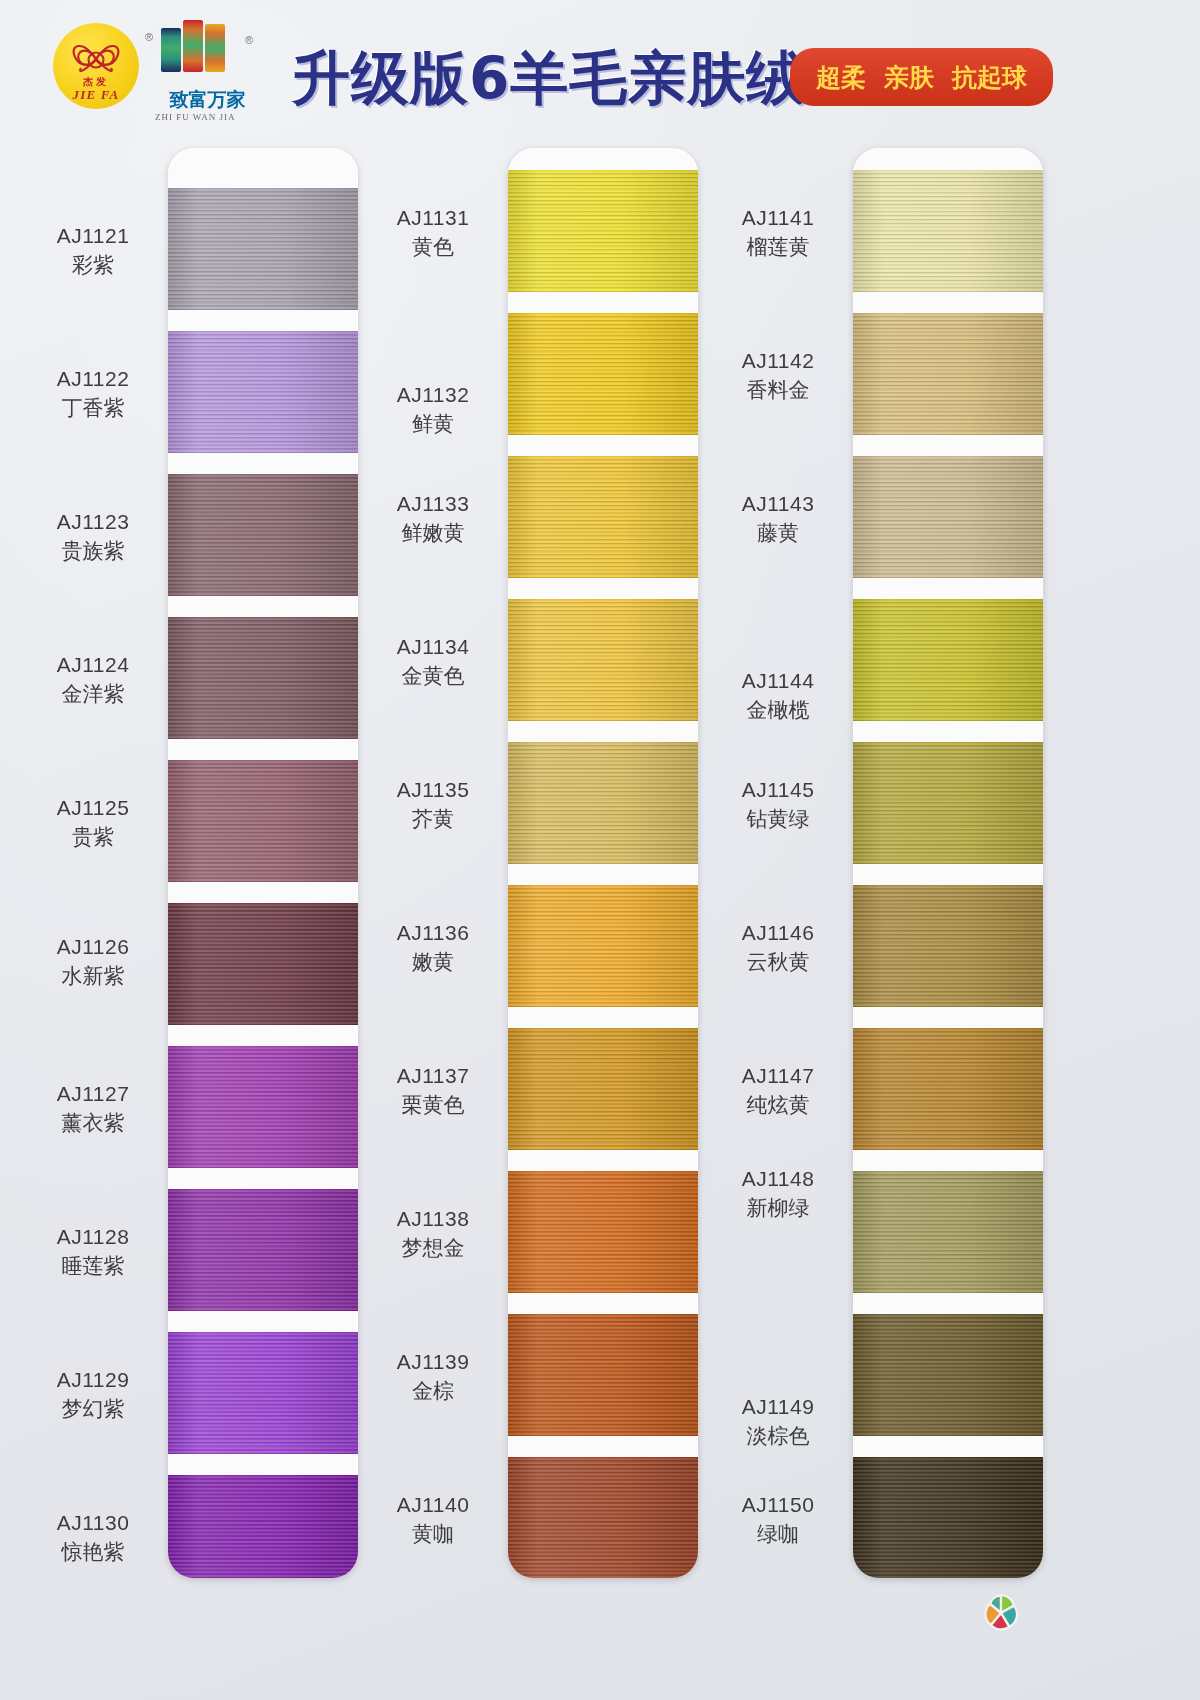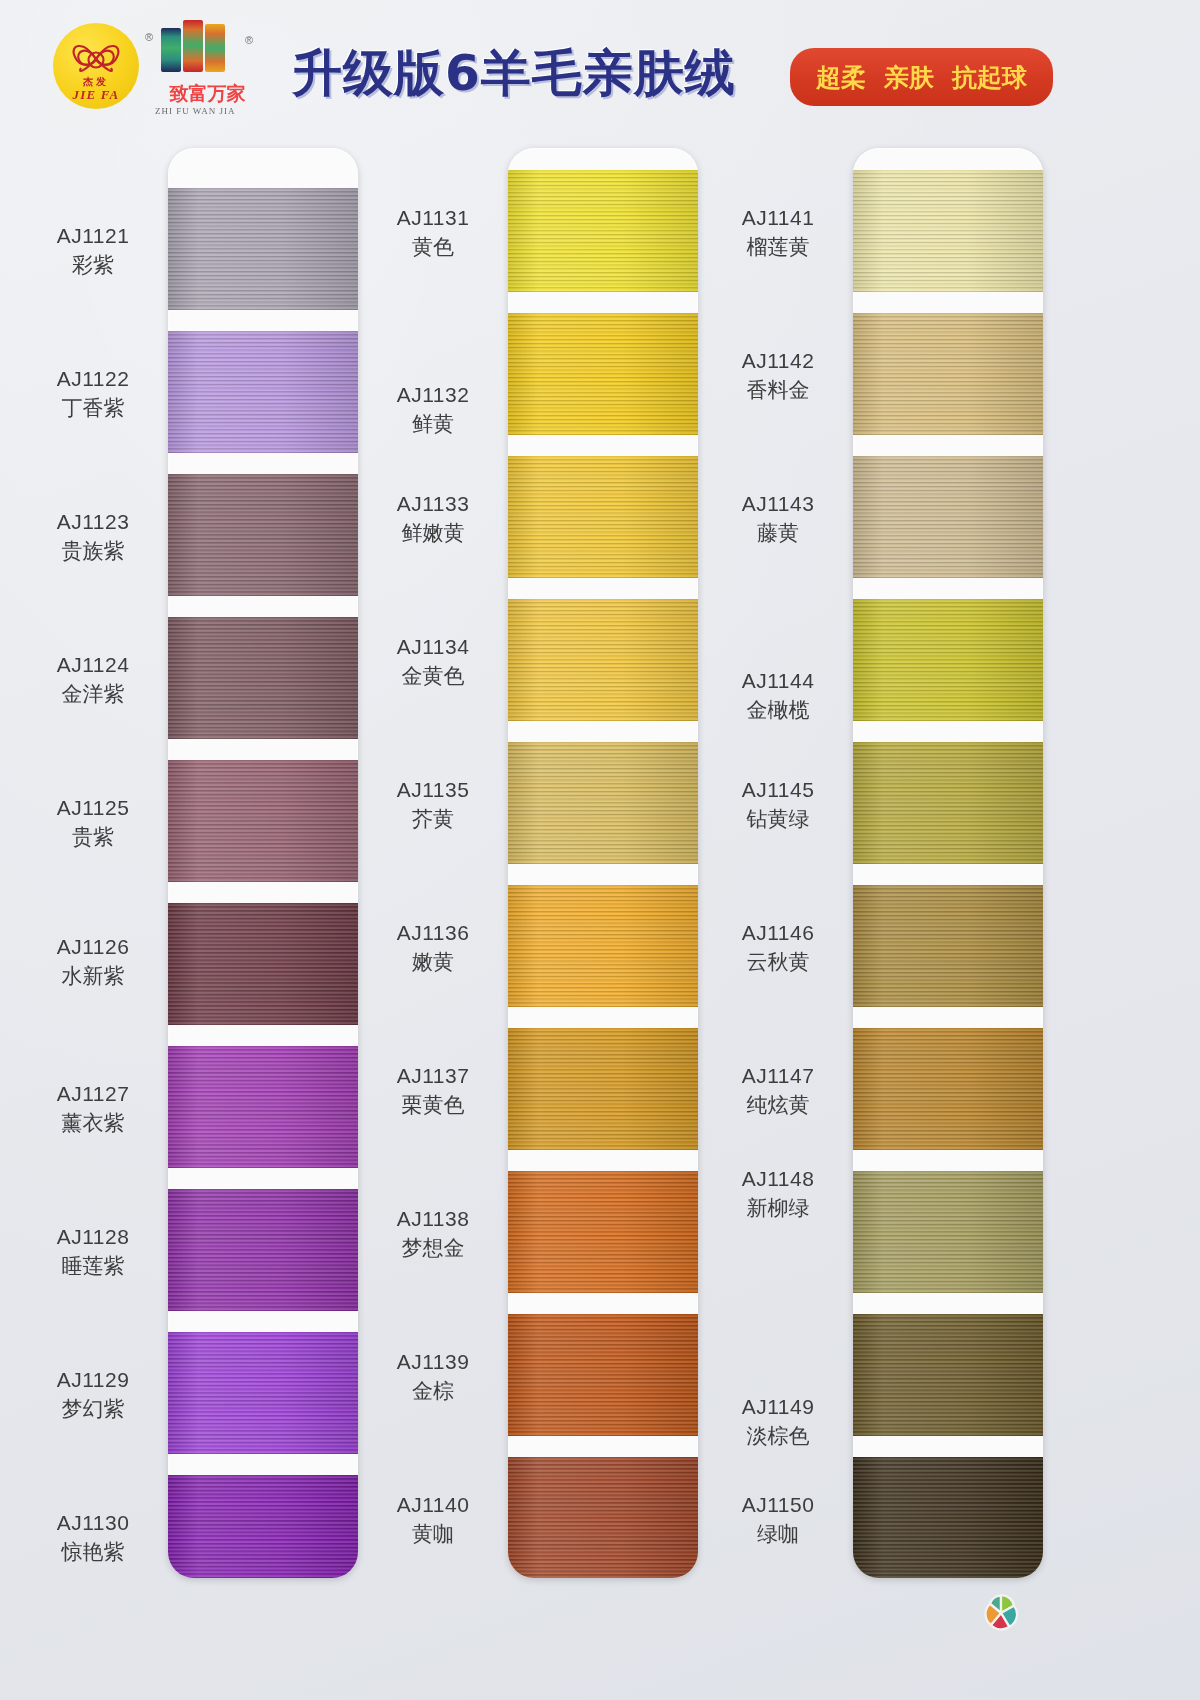--- a/index.html
+++ b/index.html
@@ -47,32 +47,32 @@
     position: absolute; font-size: 11px; color: #707070;
   }
 
   #logo-zhifu {
     position: absolute; left: 155px; top: 20px;
     width: 105px; height: 95px;
   }
   .spools { display: flex; gap: 2px; align-items: flex-end; height: 52px; margin-left: 6px;}
   .spool { width: 20px; border-radius: 2px; position: relative; overflow: hidden; }
   .zf-cn {
-    margin-top: 12px; font-size: 19px; font-weight: bold; color: #ef4444;
+    margin-top: 18px; font-size: 19px; font-weight: bold; color: #0369a1;
     letter-spacing: 0px; font-family: "DejaVu Sans", sans-serif;
     text-align: center; line-height: 1;
   }
   .zf-en {
     font-size: 9px; color: #6a6a6a; letter-spacing: 1px; 
     margin-top: 3px; font-family: "Liberation Serif", serif;
   }
 
   #title-main {
     position: absolute; left: 292px; top: 40px;
-    font-size: 50px; font-weight: bold; letter-spacing: 1px;
+    font-size: 58px; font-weight: bold; letter-spacing: 1px;
     color: #2b3285;
     font-family: "DejaVu Sans", sans-serif;
     text-shadow: 2px 2px 0 #b9bedd, -1px -1px 0 #ffffff;
     white-space: nowrap;
   }
   #feature-badge {
     position: absolute; left: 790px; top: 48px;
     height: 58px; padding: 0 26px;
     border-radius: 24px;
     background: linear-gradient(180deg,#e0482f 0%,#d43a22 55%,#c93219 100%);

